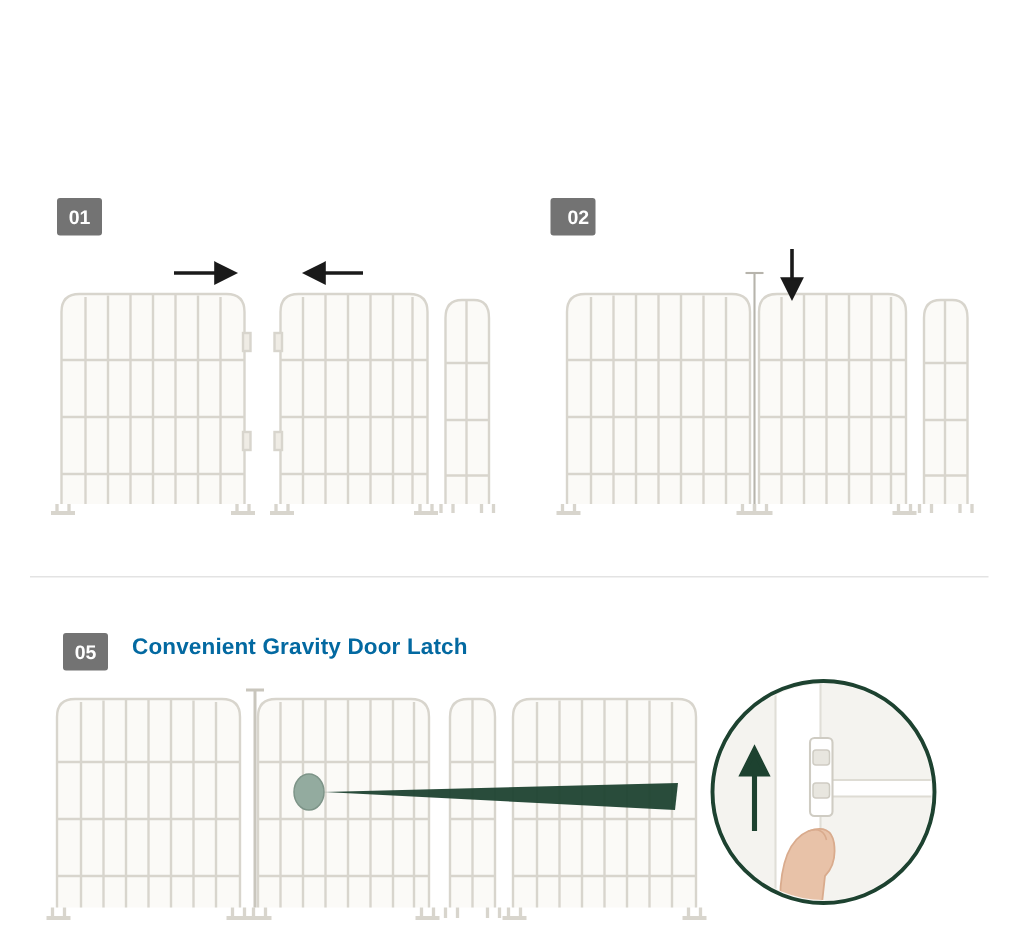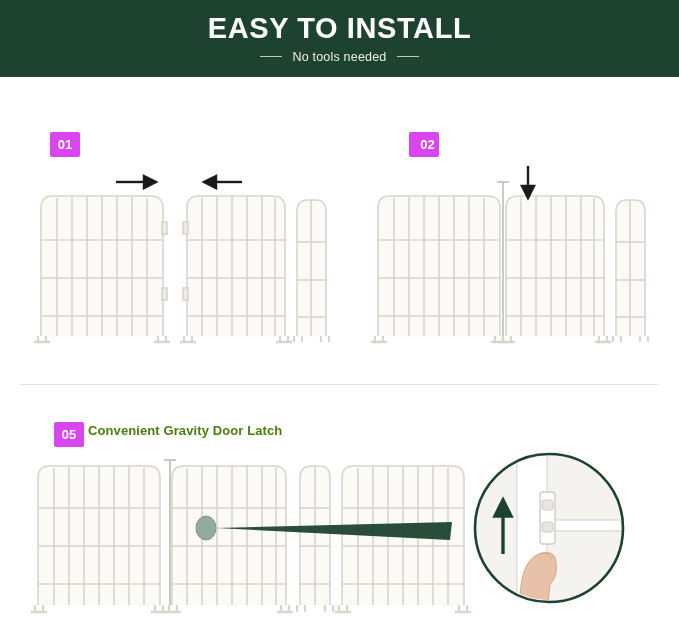--- a/index.html
+++ b/index.html
@@ -54,40 +54,39 @@
     color: #e8efe9;
     font-size: 12.5px;
     letter-spacing: 0.2px;
   }
 
   
   .badge {
     position: absolute;
     width: 30px;
     height: 25px;
-    background: #d946ef;
+    background: #737373;
     color: #ffffff;
     font-size: 13px;
     font-weight: bold;
     display: flex;
     align-items: center;
     justify-content: center;
     border-radius: 2px;
-    margin-left: 12px;
   }
   #badge-01 { left: 38px; top: 132px; }
-  #badge-02 { left: 397px; top: 132px; padding-left: 7px; }
+  #badge-02 { left: 367px; top: 132px; padding-left: 7px; }
   #badge-03 { left: 42px; top: 422px; }
 
   .step3-title {
     position: absolute;
     left: 88px; top: 423px;
-    font-size: 13px;
+    font-size: 15px;
     font-weight: bold;
-    color: #4d7c0f;
+    color: #0369a1;
     letter-spacing: 0.1px;
   }
 
   
   .divider {
     position: absolute;
     left: 20px;
     top: 384px;
     width: 639px;
     height: 1px;
@@ -98,28 +97,20 @@
   .illus { position: absolute; }
   #illus-1 { left: 20px; top: 160px; }
   #illus-2 { left: 360px; top: 160px; }
   #illus-3 { left: 20px; top: 450px; }
 </style>
 </head>
 <body>
 
 <div class="page">
 
-  <div class="banner">
-    <div class="banner-title">EASY TO INSTALL</div>
-    <div class="banner-sub-wrap">
-      <span class="banner-rule"></span>
-      <span class="banner-sub">No tools needed</span>
-      <span class="banner-rule"></span>
-    </div>
-  </div>
 
   <div class="badge" id="badge-01">01</div>
   <div class="badge" id="badge-02">02</div>
   <div class="badge" id="badge-03">05</div>
   <div class="step3-title">Convenient Gravity Door Latch</div>
 
   <div class="divider"></div>
 
   <svg class="illus" id="illus-1" width="320" height="200" viewBox="0 0 320 200">
     <g fill="none" stroke="#d8d5cd" stroke-width="1.6">

